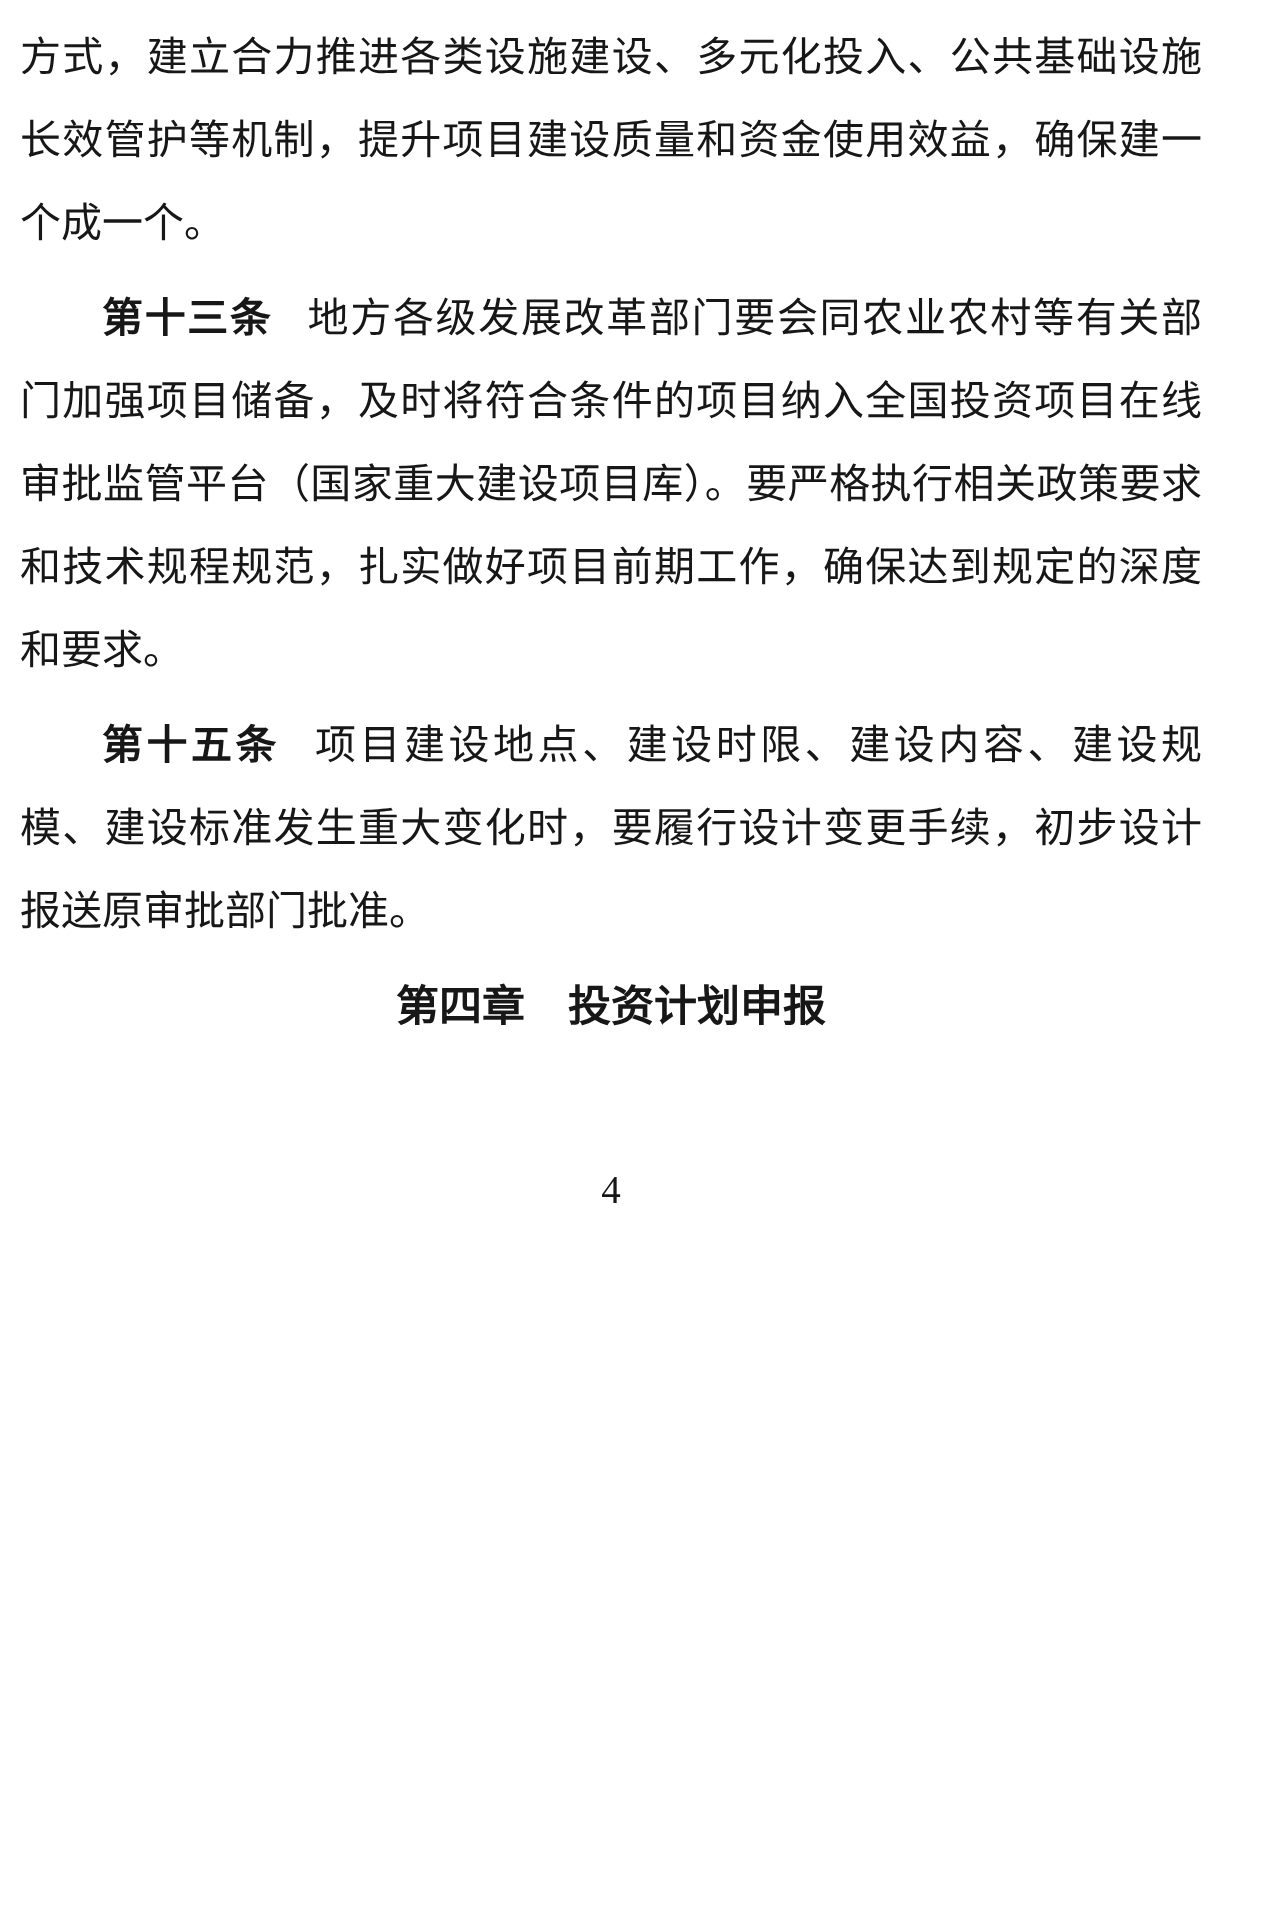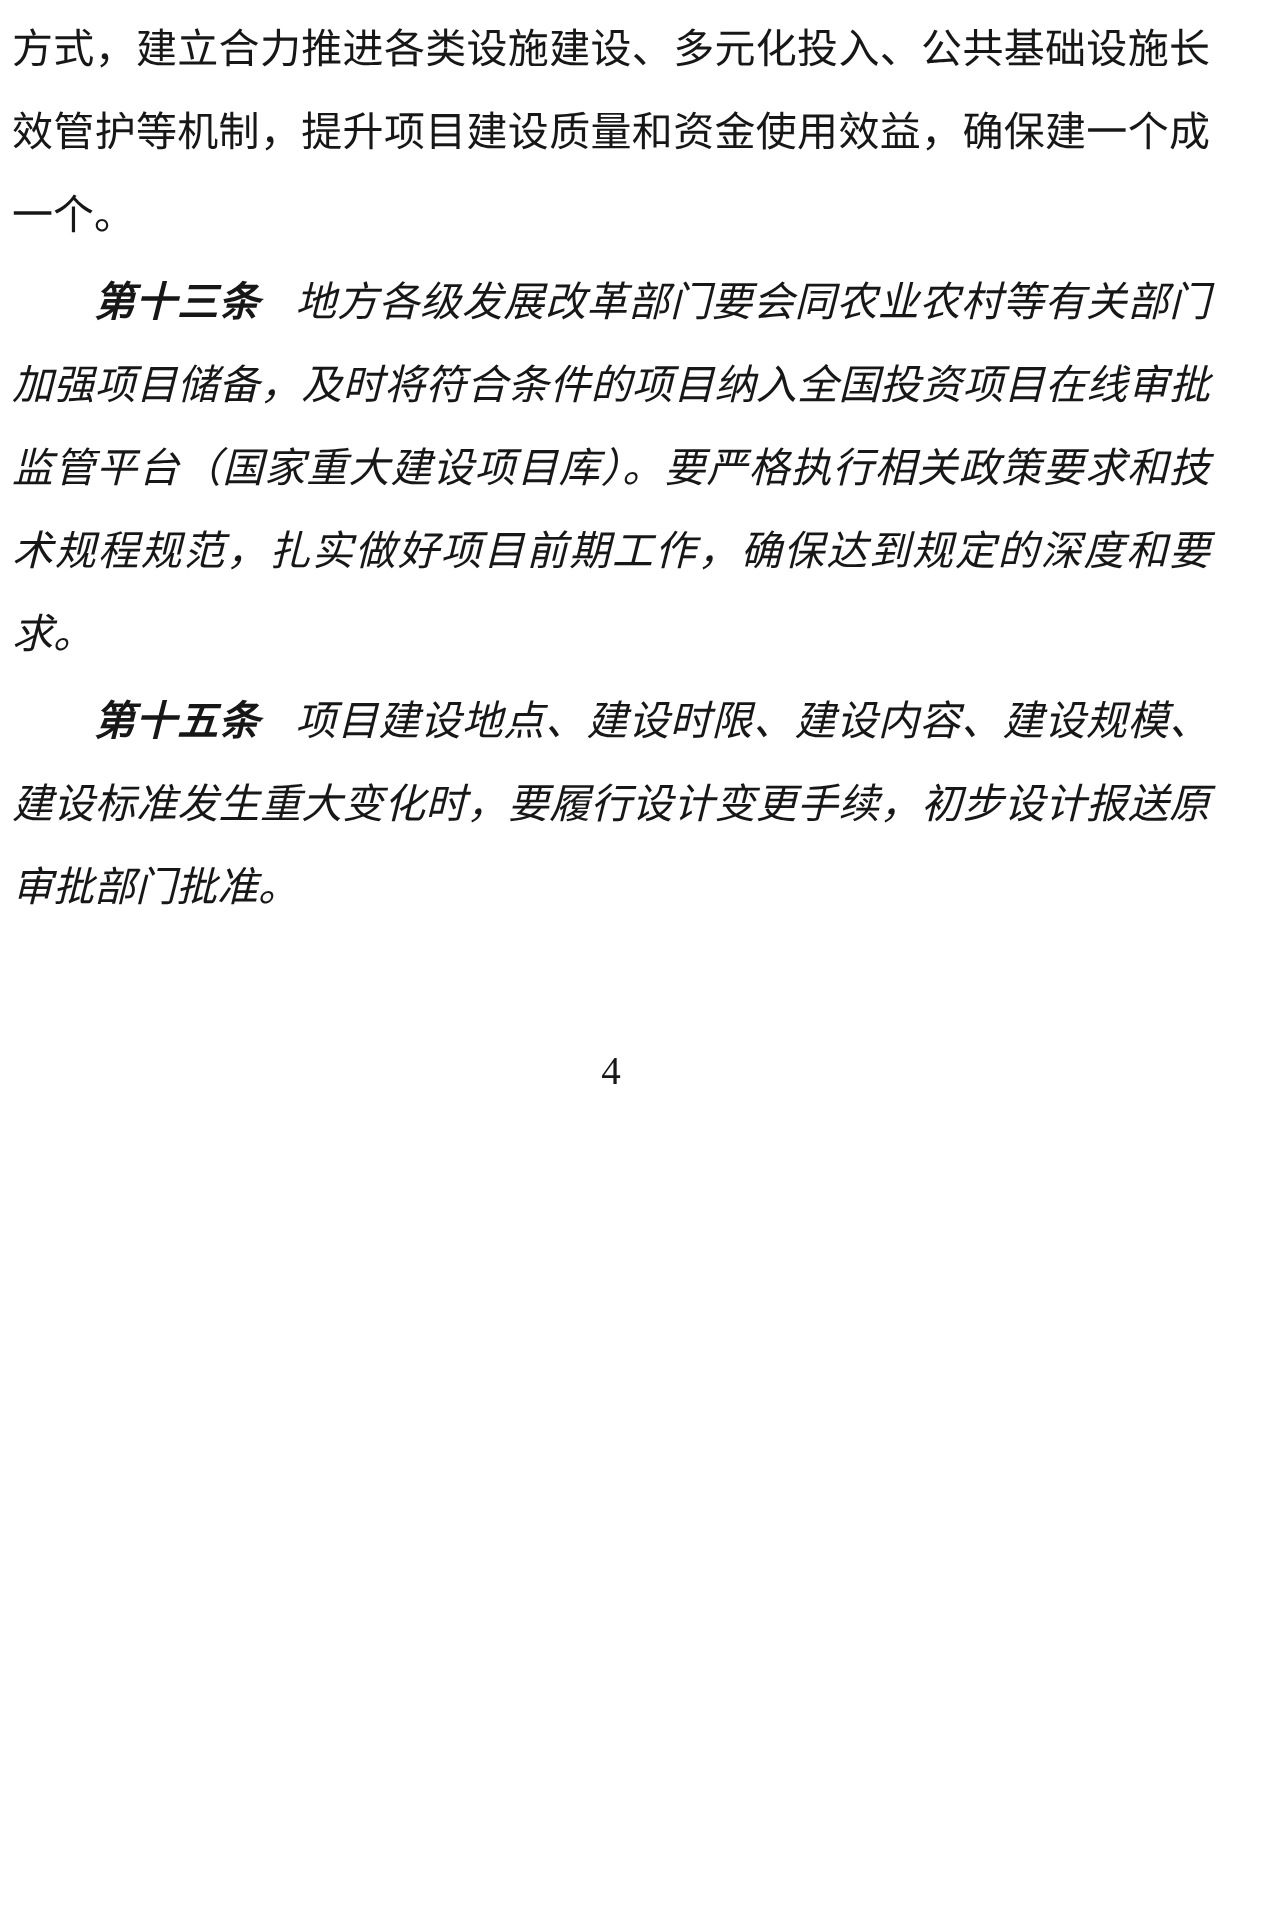--- a/index.html
+++ b/index.html
@@ -17,26 +17,25 @@
     color: #171717;
     font-family: "Liberation Serif", "DejaVu Serif", serif;
     font-size: 41px;
     line-height: 83px;
     padding: 4px 58px 0 8px;
     overflow: hidden;
     text-align: justify;
     text-justify: inter-character;
   }
   .para {
-    margin: 4px;
+    margin: 12px;
     word-break: break-all;
   }
   .para.indent {
     text-indent: 2em;
-    font-style: italic;
   }
   .art-no {
     font-family: "Liberation Sans", "DejaVu Sans", sans-serif;
     font-weight: 700;
     margin-right: 0.85em;
   }
   .chapter {
     margin: 0;
     text-align: center;
     text-indent: 0;
@@ -63,16 +62,17 @@
 <div class="page">
 
   <p class="para">方式，建立合力推进各类设施建设、多元化投入、公共基础设施长效管护等机制，提升项目建设质量和资金使用效益，确保建一个成一个。</p>
 
   <p class="para indent"><span class="art-no">第十三条</span><span>地方各级发展改革部门要会同农业农村等有关部门加强项目储备，及时将符合条件的项目纳入全国投资项目在线审批监管平台（国家重大建设项目库）。要严格执行相关政策要求和技术规程规范，扎实做好项目前期工作，确保达到规定的深度和要求。</span></p>
 
 
   <p class="para indent"><span class="art-no">第十五条</span><span>项目建设地点、建设时限、建设内容、建设规模、建设标准发生重大变化时，要履行设计变更手续，初步设计报送原审批部门批准。</span></p>
 
 
+  <h2 class="chapter"><span>第四章</span><span class="chapter-title">投资计划申报</span></h2>
 
   <div class="page-num">4</div>
 
 </div>
 
 </body></html>

